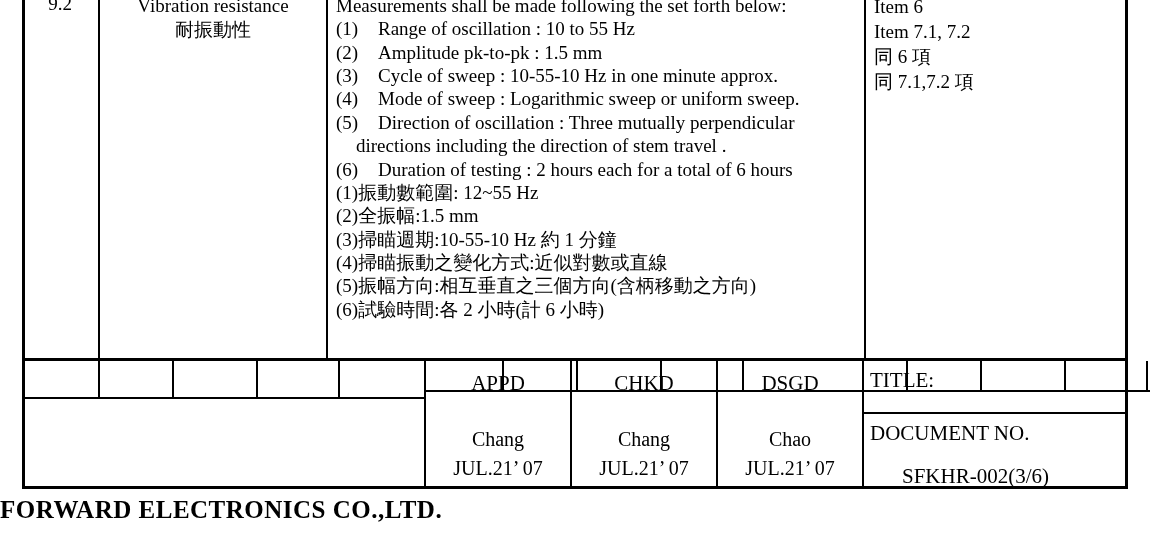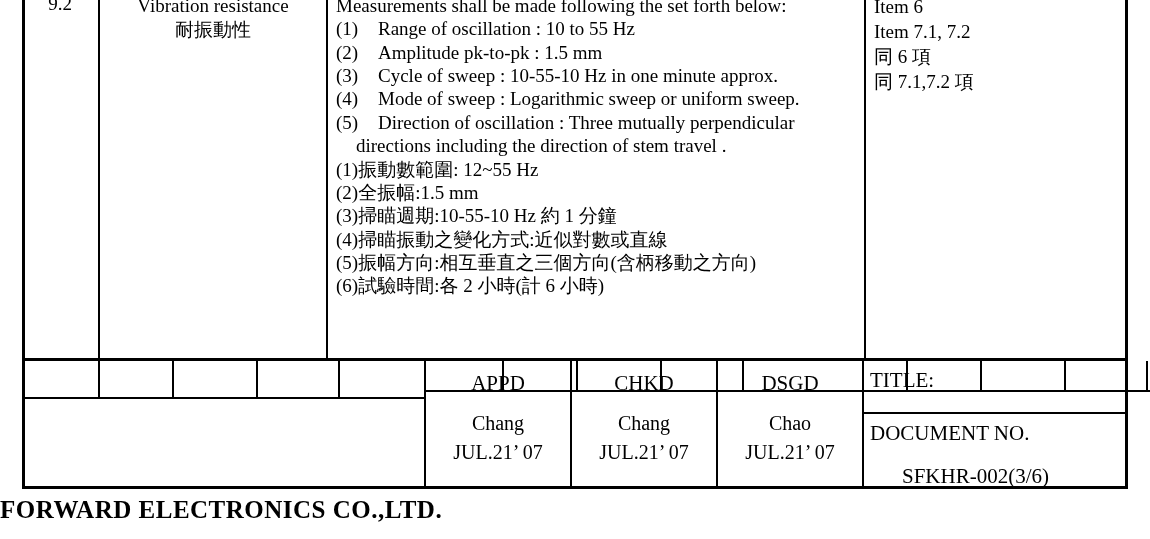--- a/index.html
+++ b/index.html
@@ -142,21 +142,21 @@
     border-right: 2px solid #000;
     text-align: center;
     font-size: 20px;
   }
   .sig-col:last-child { border-right: none; }
   .sig-col .role {
     margin-top: 10px;
     font-size: 21px;
   }
   .sig-col .name {
-    margin-top: 16px;
+    margin-top: 32px;
     font-size: 20px;
   }
   .sig-col .date {
     margin-top: 6px;
     font-size: 20px;
   }
 
   .sig-right {
     flex: 1;
     box-sizing: border-box;
@@ -223,20 +223,23 @@
       <div class="desc-line">
         <span class="desc-num">(3)</span><span>Cycle of sweep : 10-55-10 Hz in one minute approx.</span>
       </div>
       <div class="desc-line">
         <span class="desc-num">(4)</span><span>Mode of sweep : Logarithmic sweep or uniform sweep.</span>
       </div>
       <div class="desc-line">
         <span class="desc-num">(5)</span><span>Direction of oscillation : Three mutually perpendicular</span>
       </div>
       <div class="desc-line desc-cont">directions including the direction of stem travel .</div>
+      <div class="desc-line">
+        <span class="desc-num">(6)</span><span>Duration of testing : 2 hours each for a total of 6 hours</span>
+      </div>
 
       <div class="desc-line">(1)振動數範圍: 12~55 Hz</div>
       <div class="desc-line">(2)全振幅:1.5 mm</div>
       <div class="desc-line">(3)掃瞄週期:10-55-10 Hz  約 1 分鐘</div>
       <div class="desc-line">(4)掃瞄振動之變化方式:近似對數或直線</div>
       <div class="desc-line">(5)振幅方向:相互垂直之三個方向(含柄移動之方向)</div>
       <div class="desc-line">(6)試驗時間:各 2 小時(計 6 小時)</div>
     </div>
 
     <div class="col-ref">

